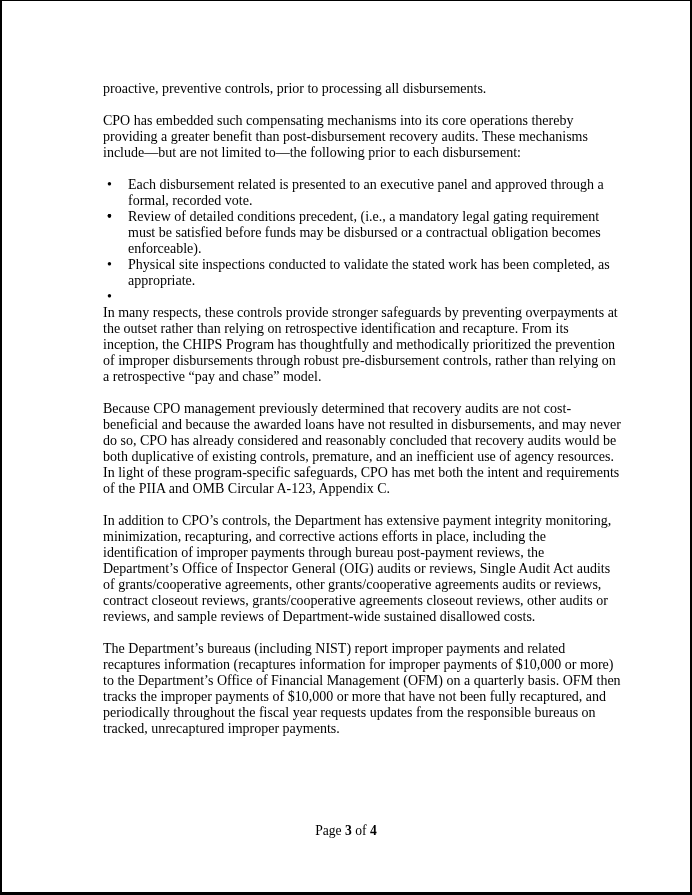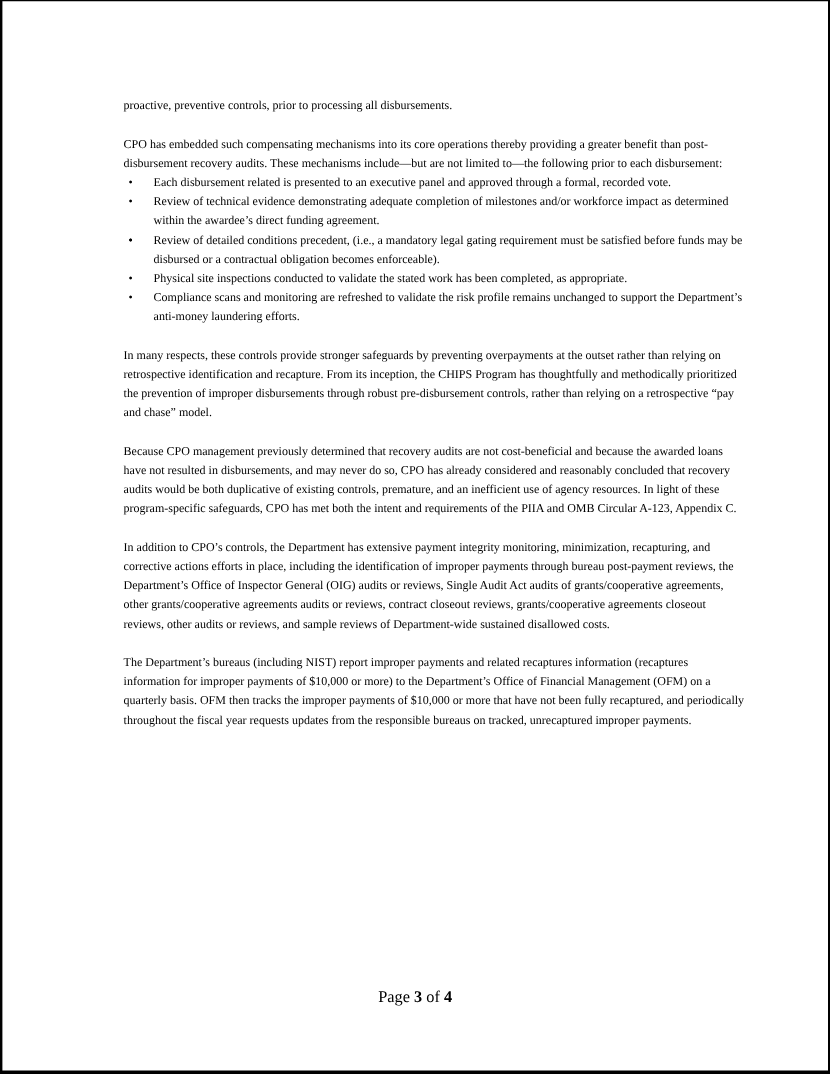--- a/index.html
+++ b/index.html
@@ -22,29 +22,29 @@
       border-right: 2px solid #000;
       border-left: 2px solid #000;
       border-bottom: 3px solid #000;
     }
     .content {
       position: absolute;
       left: 101px;
       top: 80px;
       width: 520px;
       font-family: "Liberation Serif", "DejaVu Serif", serif;
-      font-size: 10px;
+      font-size: 14px;
       line-height: 16px;
       color: #000;
     }
     p {
       margin: 0 0 16px 0;
     }
     p.intro {
-      margin-bottom: 0;
+      margin-bottom: 16px;
     }
     ul.bullets {
       list-style: none;
       margin: 0 0 16px 0;
       padding: 0;
     }
     ul.bullets li {
       position: relative;
       padding-left: 25px;
       margin: 0;
@@ -75,36 +75,34 @@
     <p class="p0">proactive, preventive controls, prior to processing all disbursements.</p>
 
     <p class="intro">CPO has embedded such compensating mechanisms into its core operations thereby providing a greater benefit than post-disbursement recovery audits. These mechanisms include—but are not limited to—the following prior to each disbursement:</p>
     <ul class="bullets">
       <li>
         <span class="bullet">•</span>
         <span>Each disbursement related is presented to an executive panel and approved through a formal, recorded vote.</span>
       </li>
       <li>
         <span class="bullet">•</span>
-        <span>Review of technical evidence demonstrating adequate completion of milestones and/or workforce impact as determined within the awardee’s direct funding agreement.</span>
       </li>
       <li>
         <span class="bullet">•</span>
       </li>
       <li>
         <span class="bullet">•</span>
         <span>Review of detailed conditions precedent, (i.e., a mandatory legal gating requirement must be satisfied before funds may be disbursed or a contractual obligation becomes enforceable).</span>
       </li>
       <li>
         <span class="bullet">•</span>
         <span>Physical site inspections conducted to validate the stated work has been completed, as appropriate.</span>
       </li>
       <li>
         <span class="bullet">•</span>
-        <span>Compliance scans and monitoring are refreshed to validate the risk profile remains unchanged to support the Department’s anti-money laundering efforts.</span>
       </li>
     </ul>
 
     <p>In many respects, these controls provide stronger safeguards by preventing overpayments at the outset rather than relying on retrospective identification and recapture. From its inception, the CHIPS Program has thoughtfully and methodically prioritized the prevention of improper disbursements through robust pre-disbursement controls, rather than relying on a retrospective “pay and chase” model.</p>
     <p>Because CPO management previously determined that recovery audits are not cost-beneficial and because the awarded loans have not resulted in disbursements, and may never do so, CPO has already considered and reasonably concluded that recovery audits would be both duplicative of existing controls, premature, and an inefficient use of agency resources. In light of these program-specific safeguards, CPO has met both the intent and requirements of the PIIA and OMB Circular A-123, Appendix C.</p>
     <p>In addition to CPO’s controls, the Department has extensive payment integrity monitoring, minimization, recapturing, and corrective actions efforts in place, including the identification of improper payments through bureau post-payment reviews, the Department’s Office of Inspector General (OIG) audits or reviews, Single Audit Act audits of grants/cooperative agreements, other grants/cooperative agreements audits or reviews, contract closeout reviews, grants/cooperative agreements closeout reviews, other audits or reviews, and sample reviews of Department-wide sustained disallowed costs.</p>
     <p>The Department’s bureaus (including NIST) report improper payments and related recaptures information (recaptures information for improper payments of $10,000 or more) to the Department’s Office of Financial Management (OFM) on a quarterly basis. OFM then tracks the improper payments of $10,000 or more that have not been fully recaptured, and periodically throughout the fiscal year requests updates from the responsible bureaus on tracked, unrecaptured improper payments.</p>
   </div>
 
   <div class="footer">

